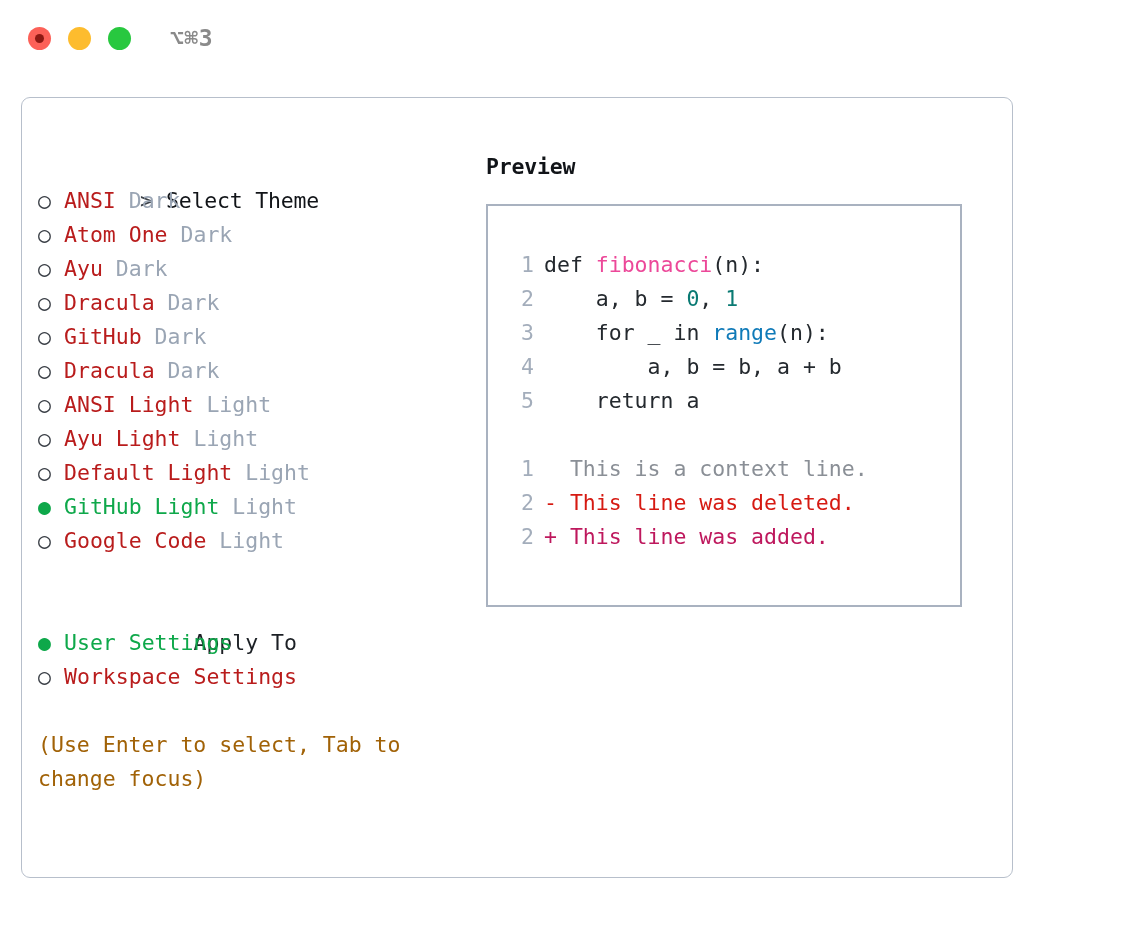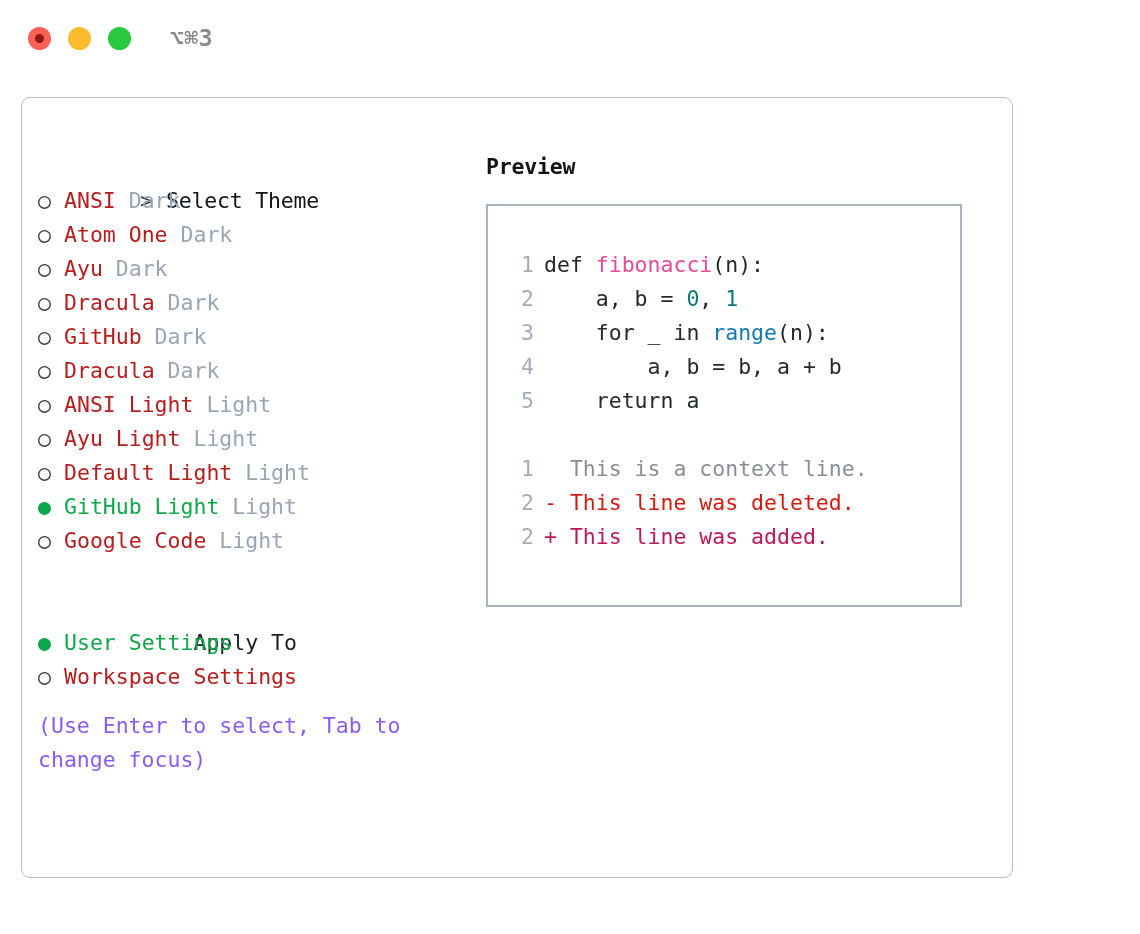--- a/index.html
+++ b/index.html
@@ -101,24 +101,24 @@
   .row.selected .label { color: #0ea84a; }
   .label { color: #b91c1c; }
   .cat { color: #9aa5b4; margin-top: 32px; }
 
   #apply-block { margin-top: 34px; }
   .row.sub-heading {
     color: #1b1f24;
   }
 
   #hint {
-    margin-top: 15px;
-    font-size: 21.5px;
-    line-height: 34px;
-    color: #8b5cf6;
+    margin-top: 34px;
+    font-size: 21.5px;
+    line-height: 34px;
+    color: #a16207;
     width: 400px;
   }
 
   
   #right-col {
     position: absolute;
     left: 464px;
     top: 52px;
     width: 500px;
   }

